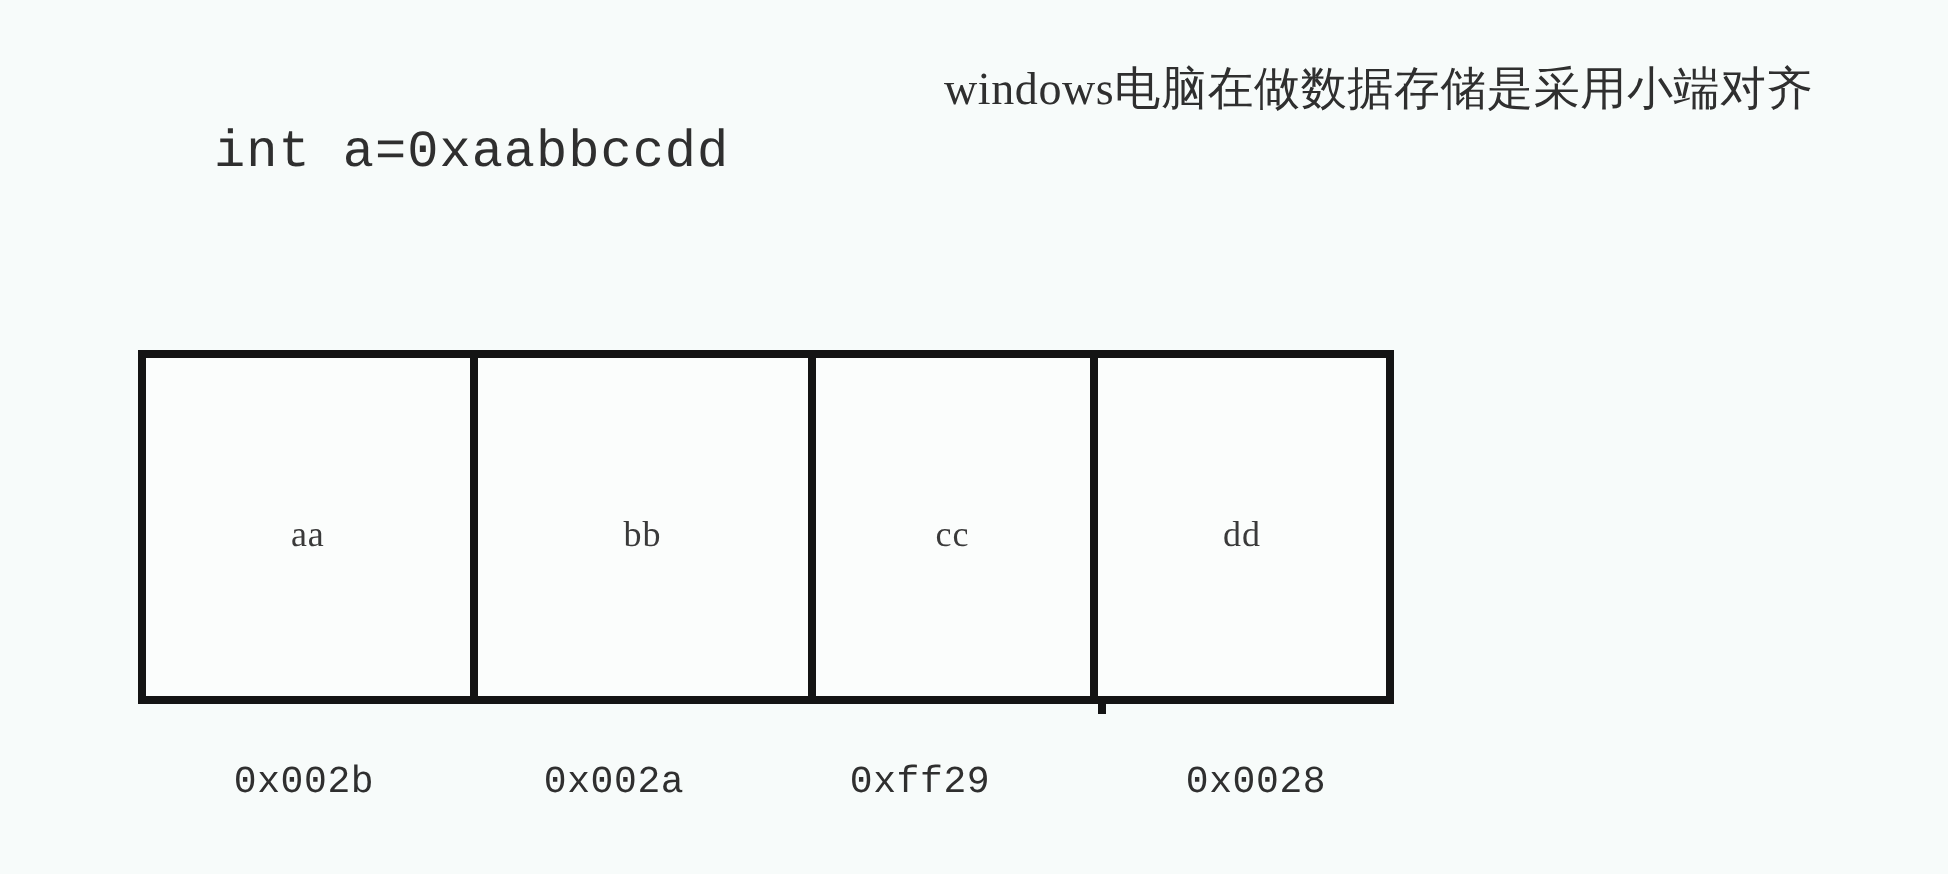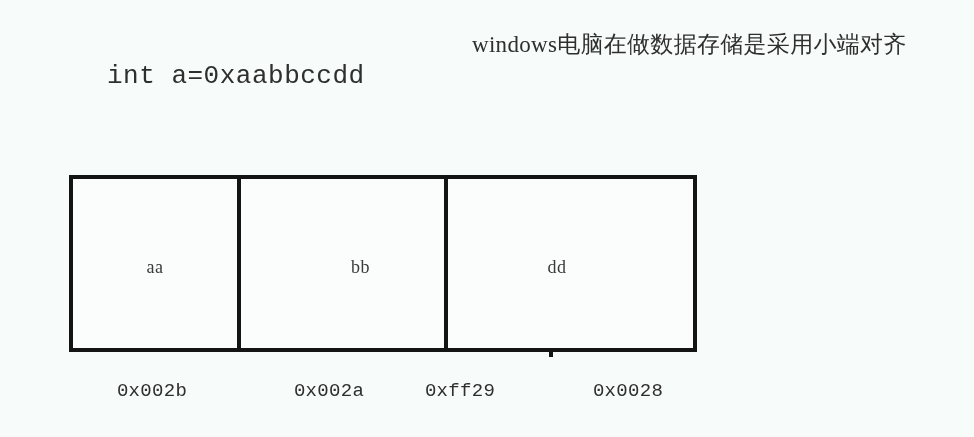--- a/index.html
+++ b/index.html
@@ -51,21 +51,20 @@
     position: absolute;
     left: 69px;
     top: 175px;
     width: 628px;
     height: 177px;
     box-sizing: border-box;
     border: 4px solid #141414;
     background: #fbfdfc;
     display: flex;
     flex-direction: row;
-    gap: 36px;
   }
   .cell {
     position: relative;
     box-sizing: border-box;
     border-right: 4px solid #141414;
     display: flex;
     align-items: center;
     justify-content: center;
     background: #fbfdfc;
   }
@@ -115,27 +114,30 @@
   <div class="memory-box">
 
     <div class="cell" style="width:168px;">
       <span class="cell-label">aa</span>
     </div>
 
     <div class="cell" style="width:171px;text-align:center;">
       <span class="cell-label">bb</span>
     </div>
 
+    <div class="cell" style="width:143px;">
+      <span class="cell-label">cc</span>
+    </div>
 
     <div class="cell" style="width:146px;">
       <span class="cell-label">dd</span>
     </div>
 
   </div>
 
   <div class="tick-stub"></div>
 
   <div class="addr" style="left:152px;text-align:center;">0x002b</div>
-  <div class="addr" style="left:307px;margin-left:22px;">0x002a</div>
+  <div class="addr" style="left:307px;">0x002a</div>
   <div class="addr" style="left:460px;text-align:right;">0xff29</div>
   <div class="addr" style="left:628px;">0x0028</div>
 
 </div>
 
 </body></html>

